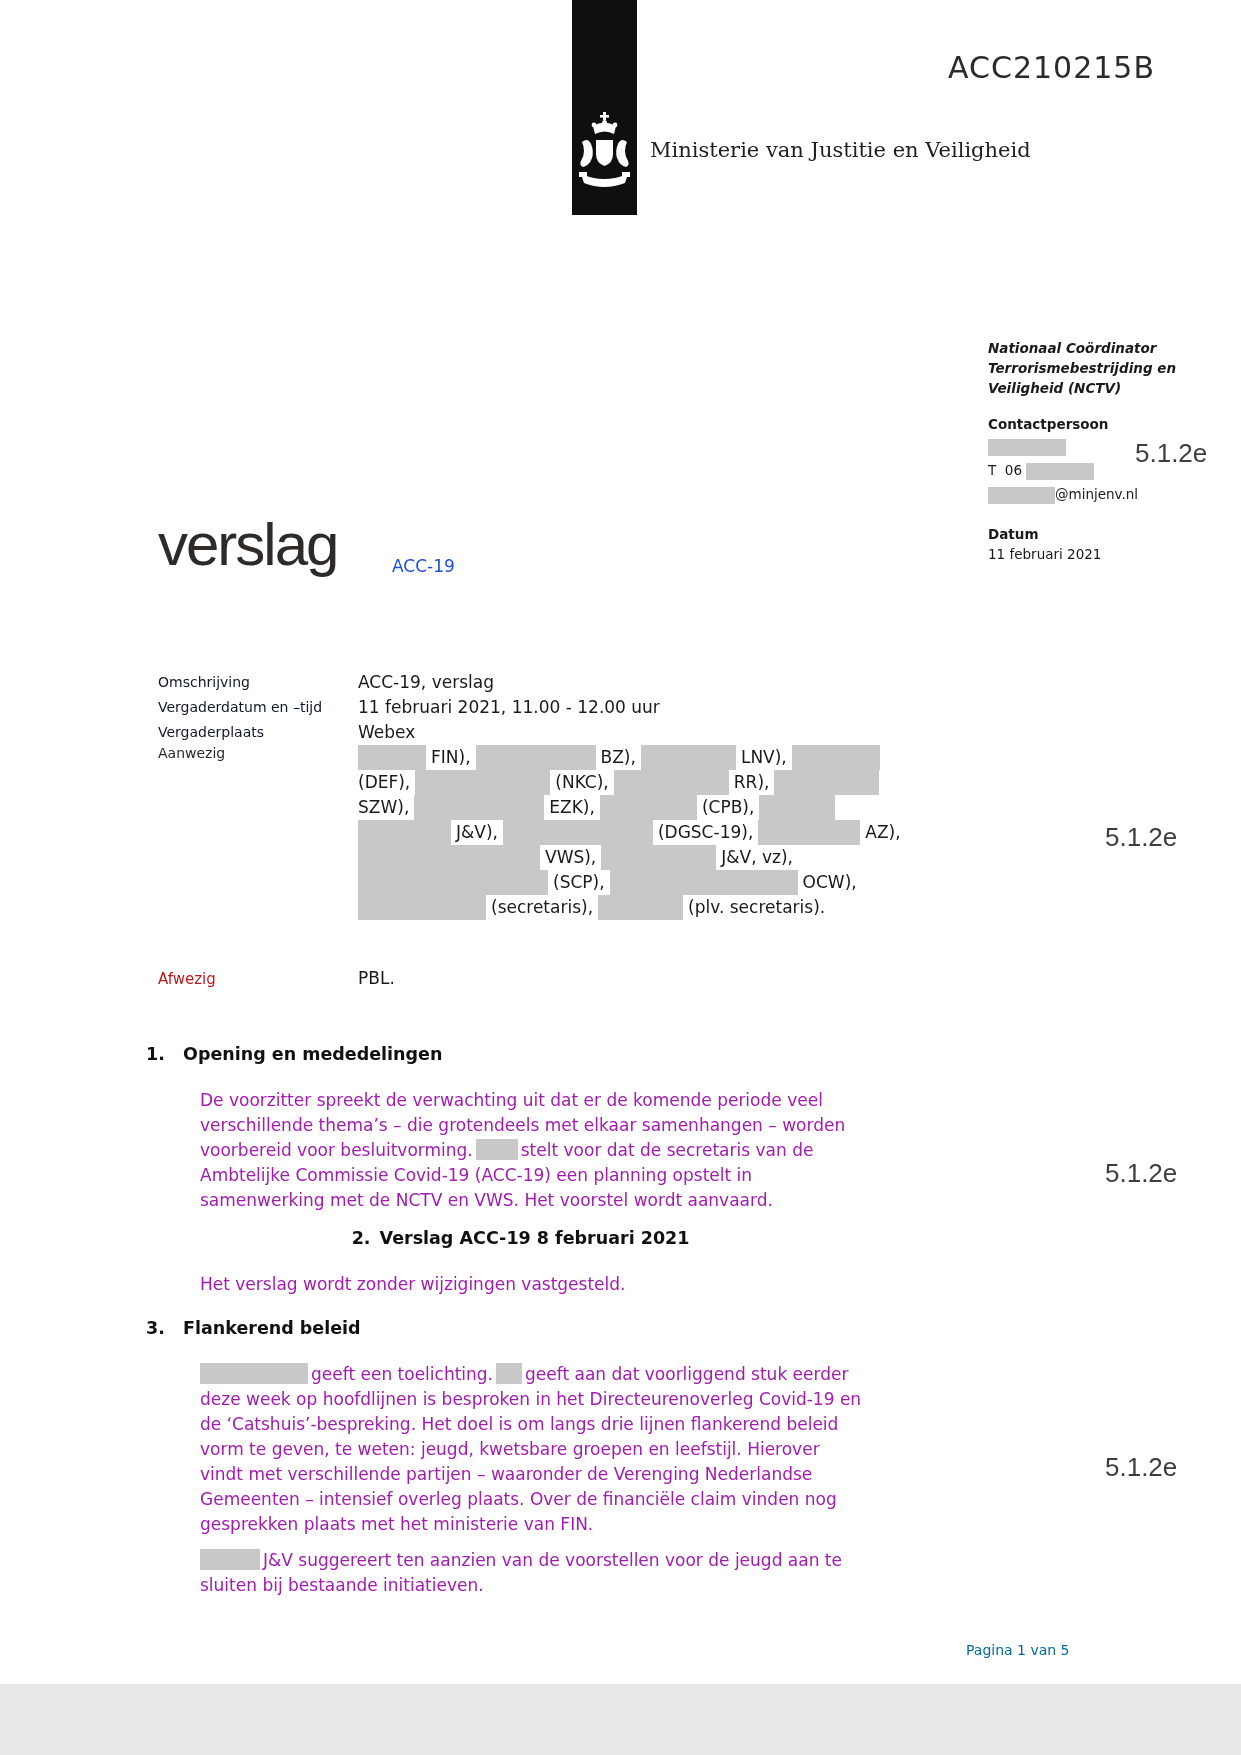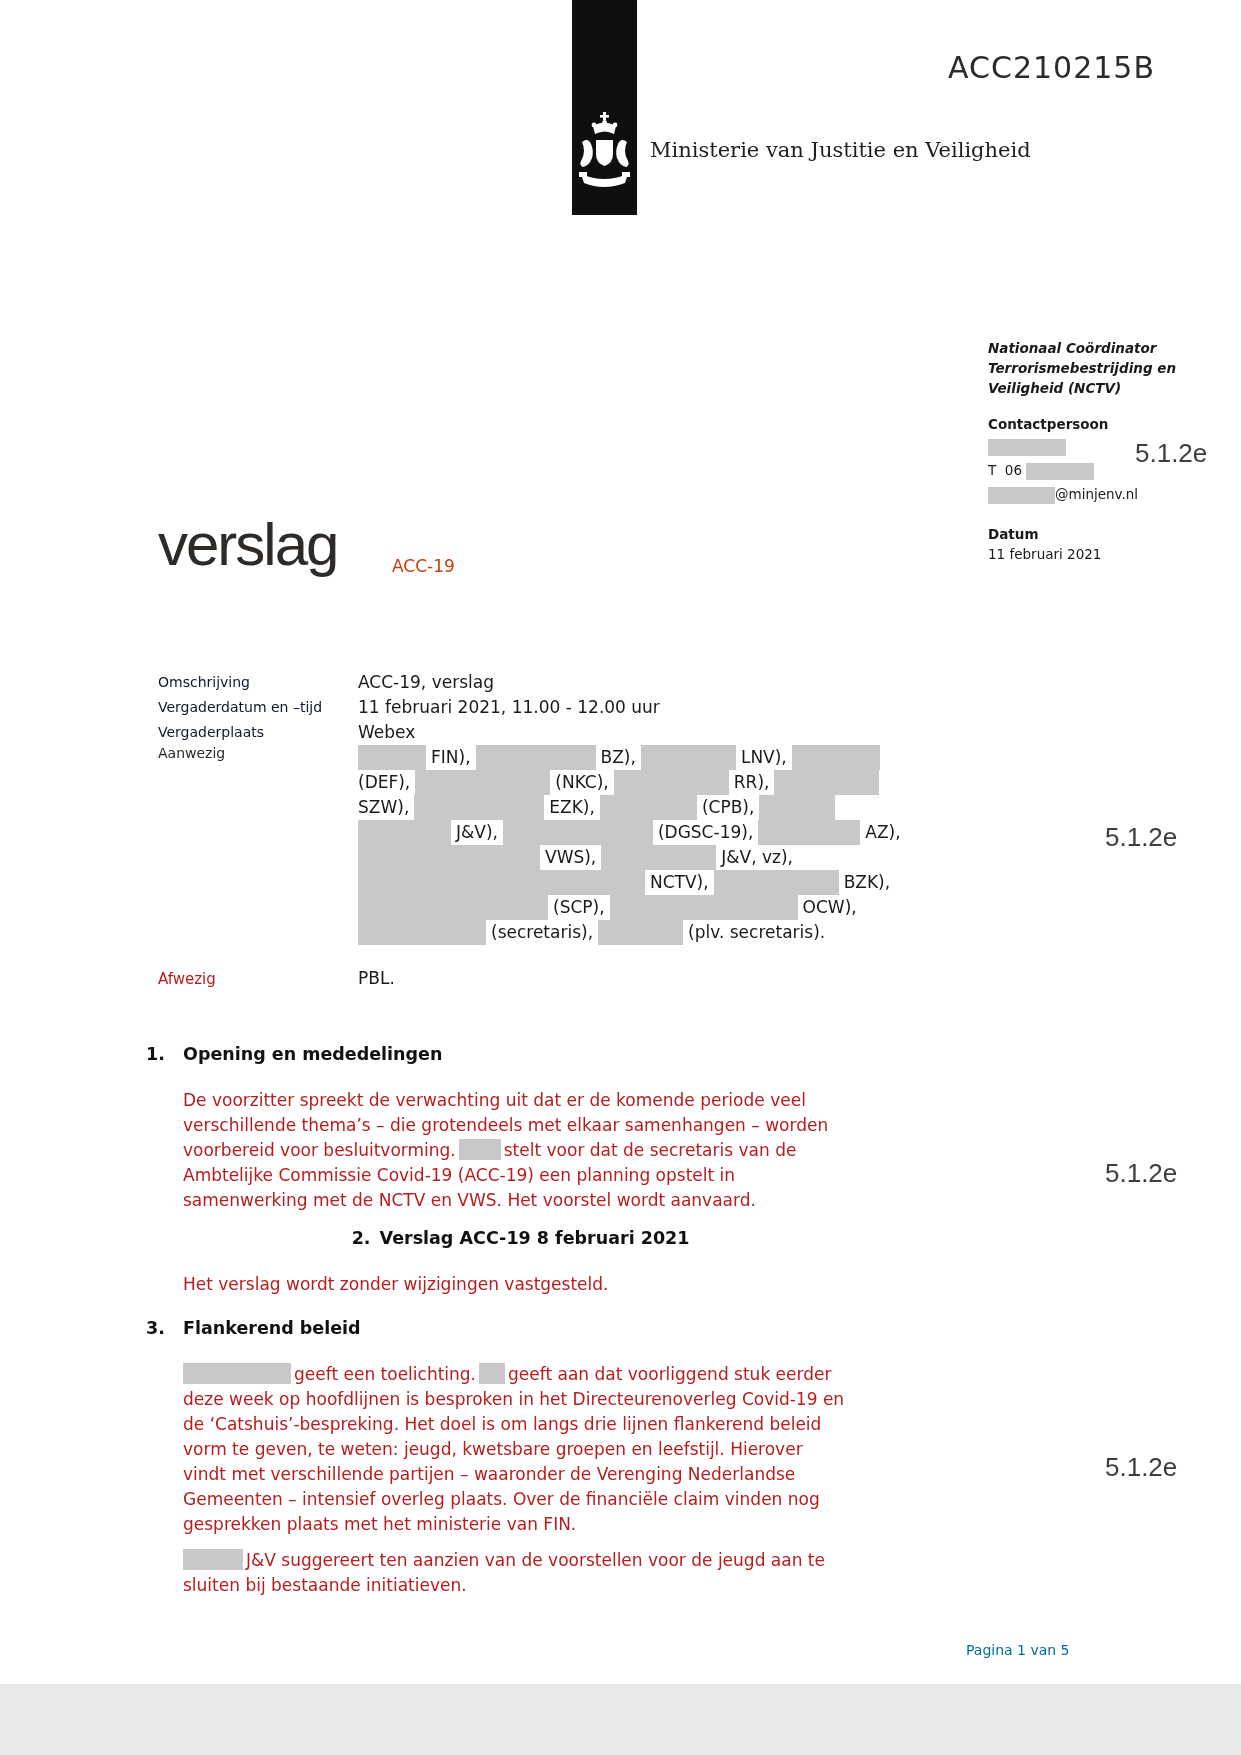--- a/index.html
+++ b/index.html
@@ -26,41 +26,41 @@
   .rd{display:inline-block;background:#c8c8c8;}
   .sb-box{display:inline-block;background:#c8c8c8;height:17px;vertical-align:middle;}
   .contact-label{margin-top:16px;font-weight:bold;}
   .sb-row{height:24px;line-height:24px;white-space:nowrap;}
   .datum-label{margin-top:18px;font-weight:bold;}
 
   .code512e{font-size:26px;color:#3d3d3d;font-family:"Liberation Sans",sans-serif;}
 
   
   .big-title{left:158px;top:515px;font-family:"Liberation Sans",sans-serif;font-size:60px;letter-spacing:-2px;color:#2d2a28;line-height:60px;}
-  .subtitle{left:392px;top:556px;font-size:17px;color:#c2410c;}
+  .subtitle{left:392px;top:556px;font-size:17px;color:#1d4ed8;}
 
   
   .meta{left:158px;top:670px;width:800px;font-size:17px;line-height:25px;}
   .meta-row{display:flex;}
   .meta-label{width:200px;font-size:14px;color:#0f172a;line-height:25px;flex:0 0 200px;}
   .meta-value{white-space:nowrap;}
 
   
   .att{left:358px;top:745px;width:600px;font-size:17px;}
   .att-line{height:25px;line-height:25px;white-space:nowrap;font-size:17px;}
   .att-line .rd{height:25px;vertical-align:top;}
   .vt{display:inline-block;padding:0 5px;height:25px;line-height:25px;vertical-align:top;background:#fff;}
   .aanwezig-label{left:158px;top:745px;font-size:14px;color:#2a2a2a;}
   .afwezig-label{left:158px;top:970px;font-size:15px;color:#b91c1c;}
   .afwezig-value{left:358px;top:968px;font-size:17px;}
 
   
   .section-head{left:146px;width:740px;font-size:17.5px;font-weight:bold;color:#111;}
   .sec-num{display:inline-block;width:37px;}
-  .body-par{left:183px;width:680px;font-size:17px;line-height:25px;color:#b91c1c;}
+  .body-par{left:200px;width:680px;font-size:17px;line-height:25px;color:#a21caf;}
   .bline{height:25px;white-space:nowrap;}
   .ird{display:inline-block;background:#c8c8c8;height:21px;vertical-align:text-bottom;margin:0 3px;}
 
   .footer{left:966px;top:1642px;font-size:14px;color:#0369a1;}
 </style>
 </head>
 <body>
 
 <div id="page">
 
@@ -144,23 +144,20 @@
       <span class="vt" style="padding-left:0">(DEF),</span><span class="rd" style="width:135px"></span><span class="vt">(NKC),</span><span class="rd" style="width:115px"></span><span class="vt">RR),</span><span class="rd" style="width:105px"></span>
     </div>
     <div class="att-line">
       <span class="vt" style="padding-left:0">SZW),</span><span class="rd" style="width:130px"></span><span class="vt">EZK),</span><span class="rd" style="width:97px"></span><span class="vt">(CPB),</span><span class="rd" style="width:76px"></span>
     </div>
     <div class="att-line">
       <span class="rd" style="width:93px"></span><span class="vt">J&amp;V),</span><span class="rd" style="width:150px"></span><span class="vt">(DGSC-19),</span><span class="rd" style="width:102px"></span><span class="vt">AZ),</span>
     </div>
     <div class="att-line">
       <span class="rd" style="width:182px"></span><span class="vt">VWS),</span><span class="rd" style="width:115px"></span><span class="vt">J&amp;V, vz),</span>
-    </div>
-    <div class="att-line">
-      <span class="rd" style="width:287px"></span><span class="vt">NCTV),</span><span class="rd" style="width:125px"></span><span class="vt">BZK),</span>
     </div>
     <div class="att-line">
       <span class="rd" style="width:190px"></span><span class="vt">(SCP),</span><span class="rd" style="width:188px"></span><span class="vt">OCW),</span>
     </div>
     <div class="att-line">
       <span class="rd" style="width:128px"></span><span class="vt">(secretaris),</span><span class="rd" style="width:85px"></span><span class="vt">(plv. secretaris).</span>
     </div>
   </div>
 
   <div class="abs afwezig-label">Afwezig</div>

